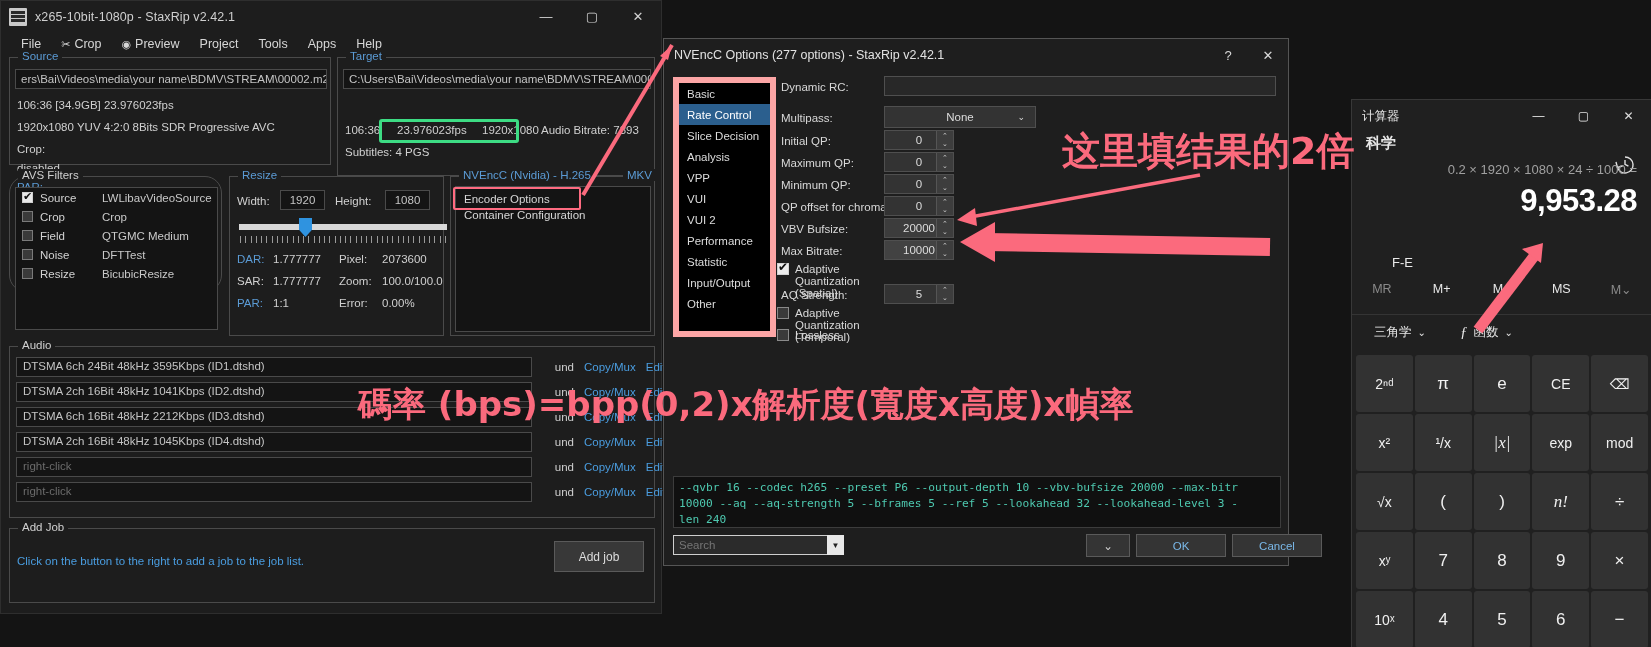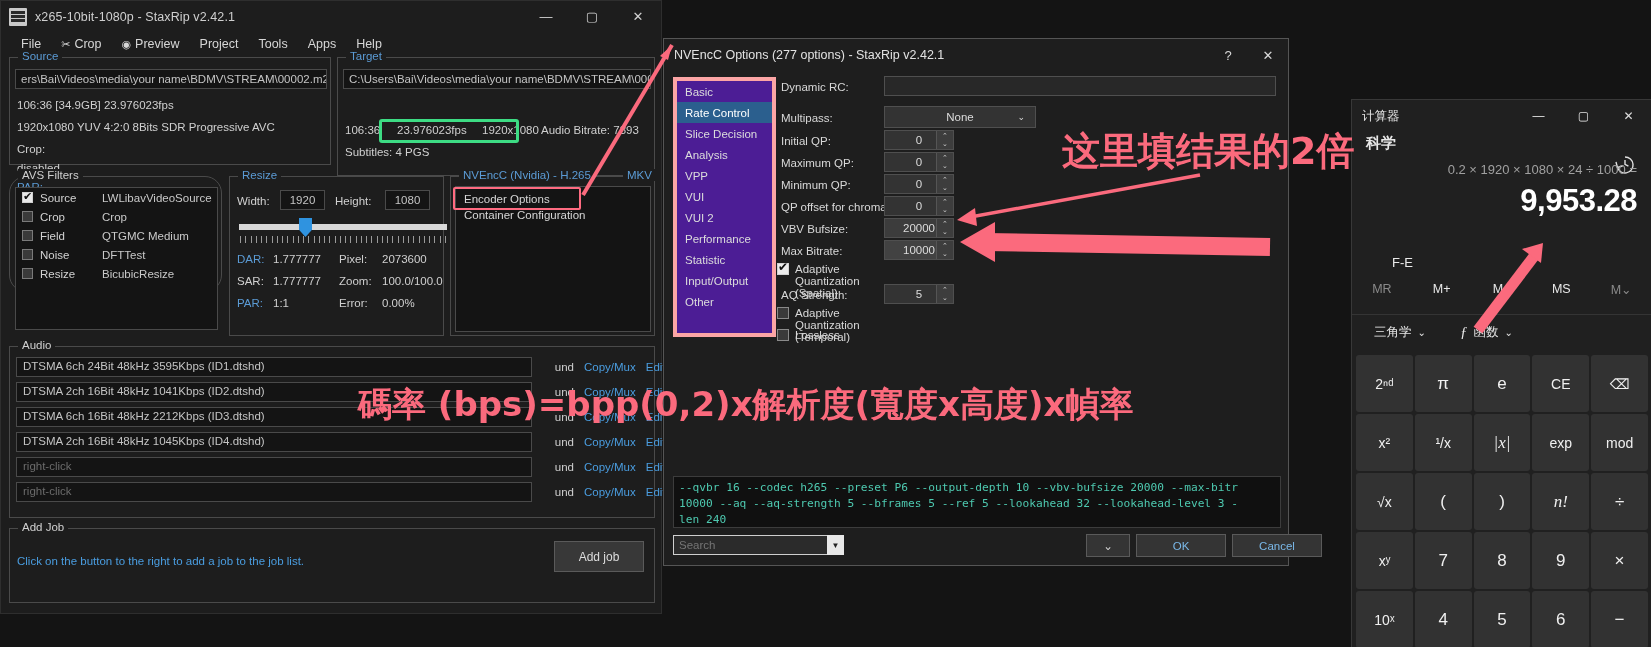--- a/index.html
+++ b/index.html
@@ -106,21 +106,21 @@
     position: absolute; left: 663px; top: 38px; width: 626px; height: 528px;
     background: #1e1e1e; border: 1px solid #555;
   }
   #nv-title {
     height: 32px; display: flex; align-items: center; background: #1e1e1e;
     color: #e2e2e2; font-size: 12.5px; padding-left: 10px; position: relative;
   }
   .nv-wbtn { width: 40px; height: 32px; display: flex; align-items: center; justify-content: center; color: #d8d8d8; font-size: 13px; }
   #nv-nav {
     position: absolute; left: 9px; top: 38px; width: 103px; height: 260px;
-    background: #4c1d95; border: 4px solid #fca5a5;
+    background: #000000; border: 6px solid #fca5a5;
   }
   .nv-navitem { height: 21px; display: flex; align-items: center; padding-left: 8px; font-size: 11.5px; color: #dcdcdc; }
   .nv-navitem.sel { background: #2b5f8e; color: #ffffff; }
 
   .nv-lbl { position: absolute; font-size: 11.5px; color: #d8d8d8; }
   .nv-field {
     position: absolute; background: #333333; border: 1px solid #4f4f4f;
     color: #dcdcdc; font-size: 11.5px; display: flex; align-items: center;
     justify-content: center;
     text-align: center;

